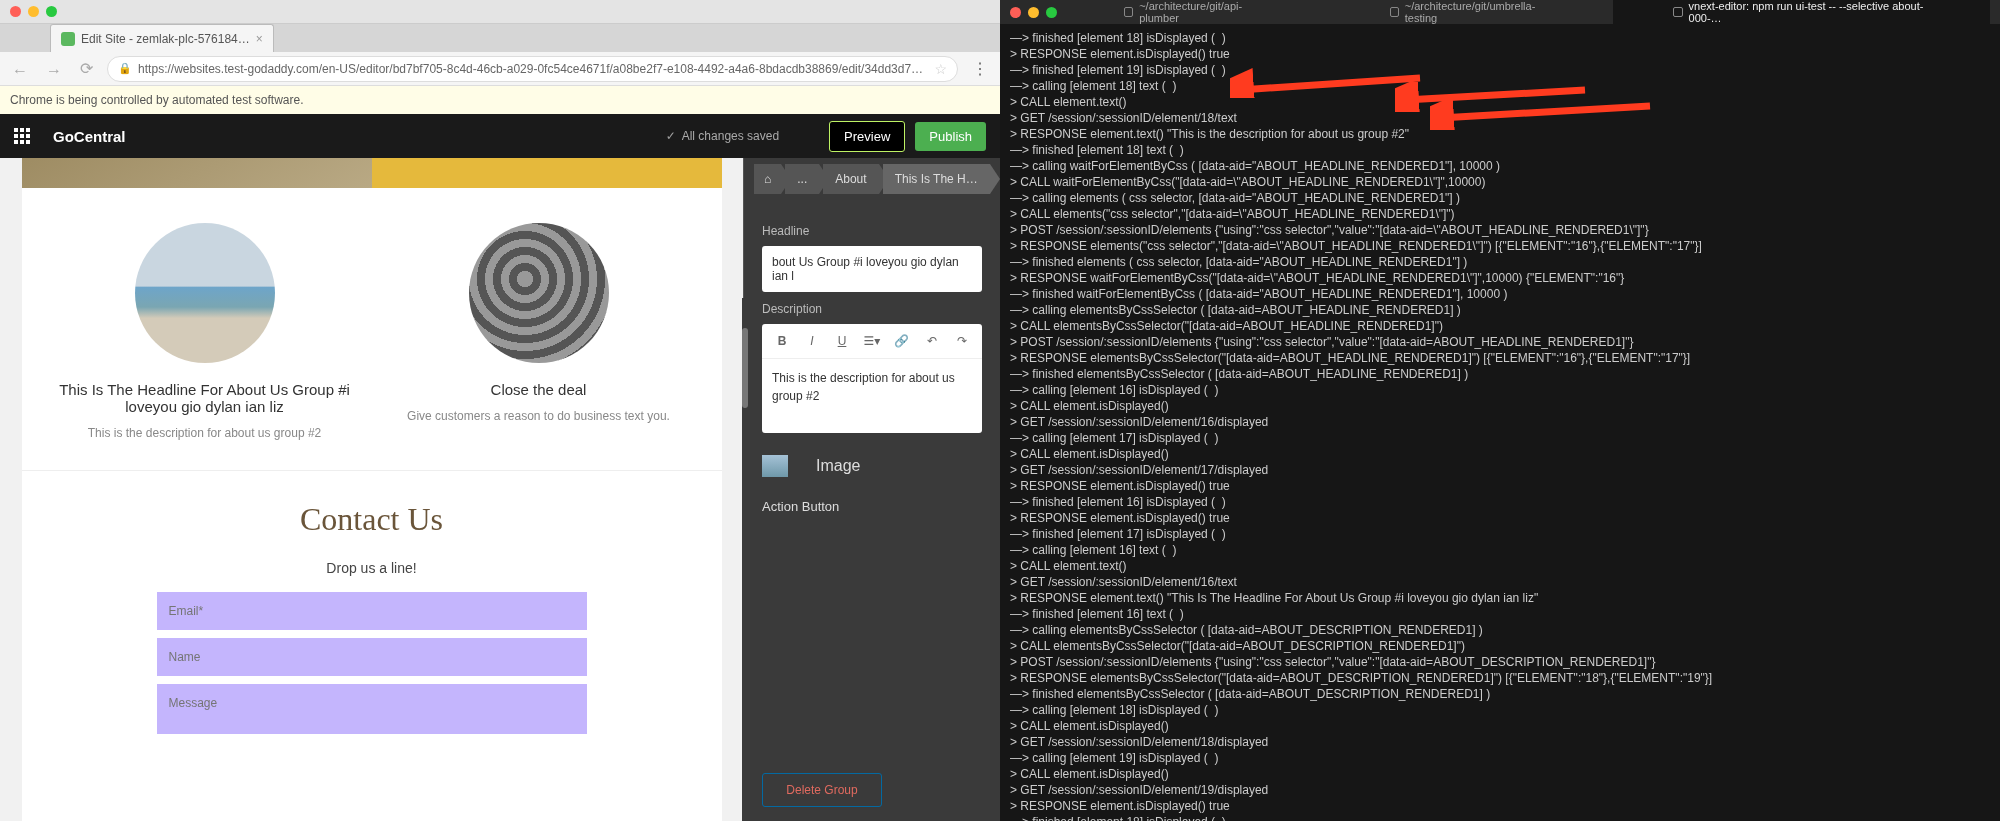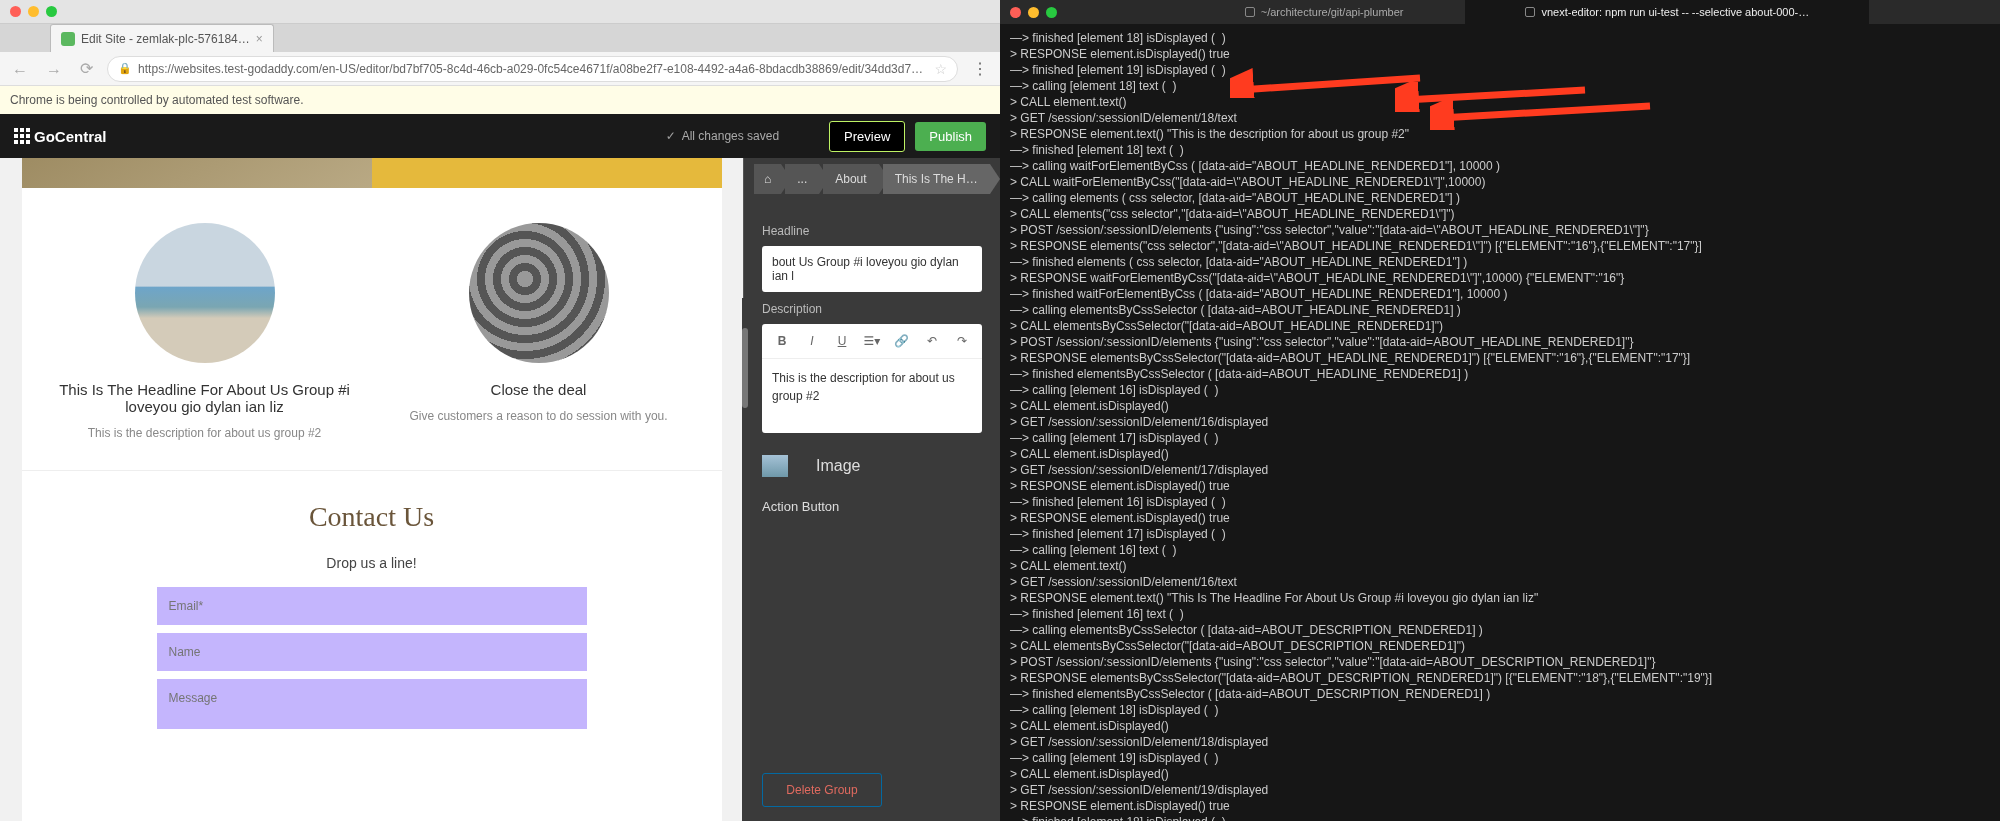--- a/index.html
+++ b/index.html
@@ -17,21 +17,21 @@
 .tab .x{color:#999;font-size:12px;cursor:pointer}
 .addrbar{height:34px;display:flex;align-items:center;background:#f5f5f5;padding:0 8px;gap:10px;border-bottom:1px solid #ddd}
 .navbtn{color:#aaa;font-size:16px;padding:0 4px}
 .addr{flex:1;display:flex;align-items:center;background:#fff;border:1px solid #ddd;border-radius:14px;height:26px;padding:0 10px;font-size:12px;color:#666;gap:6px;overflow:hidden}
 .lock{color:#4caf50;font-size:11px}
 .star{color:#ccc;font-size:14px}
 .menu{color:#666;font-size:16px;padding:0 4px}
 .infobar{height:28px;background:#fffde7;font-size:12px;color:#555;display:flex;align-items:center;padding:0 10px}
 
 .gocentral{height:44px;background:#1a1a1a;display:flex;align-items:center;justify-content:space-between;padding:0 14px;color:#fff}
-.gclogo{display:flex;align-items:center;gap:4px;font-size:15px;font-weight:600}
+.gclogo{display:flex;align-items:center;gap:23px;font-size:15px;font-weight:600}
 .grid-icon{display:grid;grid-template-columns:repeat(3,4px);gap:2px}
 .grid-icon span{width:4px;height:4px;background:#fff}
 .gc-right{display:flex;align-items:center;gap:10px}
 .status{color:#aaa;font-size:12px;display:flex;gap:6px;align-items:center;margin-right:40px}
 .btn{padding:7px 14px;font-size:13px;border-radius:3px;border:none;cursor:pointer}
 .btn-outline{background:#000000;border:1px solid #bef264;color:#fff}
 .btn-publish{background:#4caf50;color:#fff}
 
 
 .editor-body{flex:1;display:flex;overflow:hidden}
@@ -44,21 +44,21 @@
 .about-title{font-size:36px;font-weight:500;color:#6a553a;margin-bottom:22px;font-family:Georgia,serif}
 .cols{display:flex;justify-content:space-around;gap:16px}
 .col{flex:1;padding:0 8px}
 .circle{width:140px;height:140px;border-radius:50%;margin:0 auto 18px;background-size:cover;background-position:center}
 .c1{background:radial-gradient(#3c6b2e 25%,#4f7f3e 45%,#2a4a23)}
 .c2{background:linear-gradient(#c9d6e0 45%,#6ea5c9 46%,#7aa6b2 60%,#d4cbb9 68%)}
 .c3{background:radial-gradient(circle at 30% 30%,#aaa,#666 40%,#333);background-image:repeating-radial-gradient(circle at 40% 40%,#999 0 8px,#555 8px 16px)}
 .col h4{font-size:15px;color:#333;margin-bottom:10px;font-weight:500}
 .col p{font-size:12px;color:#888;line-height:1.4}
 .contact{padding:30px 0;text-align:center;border-top:1px solid #eee}
-.contact-title{font-size:28px;color:#6a553a;font-family:Georgia,serif;margin-bottom:22px}
+.contact-title{font-size:32px;color:#6a553a;font-family:Georgia,serif;margin-bottom:22px}
 .contact-sub{font-size:14px;color:#444;margin-bottom:16px}
 .form{width:430px;margin:0 auto}
 .form input,.form textarea{width:100%;background:#c4b5fd;border:none;padding:12px;font-size:12px;margin-bottom:8px;font-family:inherit}
 .form textarea{height:50px;resize:none}
 
 
 .side{flex:1;background:#3a3a3a;color:#ddd;display:flex;flex-direction:column;border-left:1px solid #555}
 .crumbs{display:flex;align-items:center;height:42px;padding:0 10px;gap:4px}
 .chip{background:#555;height:30px;display:flex;align-items:center;padding:0 12px;font-size:12px;color:#ddd;position:relative;cursor:pointer}
 .chip::after{content:"";position:absolute;right:-10px;top:0;border-left:10px solid #555;border-top:15px solid transparent;border-bottom:15px solid transparent}
@@ -157,21 +157,21 @@
         <div class="about">
           <div class="cols">
             <div class="col">
               <div class="circle c2"></div>
               <h4>This Is The Headline For About Us Group #i loveyou gio dylan ian liz</h4>
               <p>This is the description for about us group #2</p>
             </div>
             <div class="col">
               <div class="circle c3"></div>
               <h4>Close the deal</h4>
-              <p>Give customers a reason to do session with you.</p>
+              <p>Give customers a reason to do business text you.</p>
             </div>
           </div>
         </div>
         <div class="contact">
           <div class="contact-title">Contact Us</div>
           <div class="contact-sub">Drop us a line!</div>
           <div class="form">
             <input placeholder="Email*" style="">
             <input placeholder="Name" style="">
             <textarea placeholder="Message" style=""></textarea>
@@ -226,20 +226,24 @@
 
 <div class="term">
   <div class="term-top">
     <div class="dot red"></div>
     <div class="dot yellow"></div>
     <div class="dot green"></div>
     <div class="ttabs">
       <div class="ttab">
           <span class="ti"></span>
           <span>~/architecture/git/api-plumber</span>
+        </div>
+      <div class="ttab">
+          <span class="ti"></span>
+          <span>~/architecture/git/umbrella-testing</span>
         </div>
       <div class="ttab active">
           <span class="ti"></span>
           <span>vnext-editor: npm run ui-test -- --selective about-000-…</span>
         </div>
     </div>
   </div>
   <div class="log">—&gt; finished [element 18] isDisplayed (  )
 &gt; RESPONSE element.isDisplayed() true
 —&gt; finished [element 19] isDisplayed (  )

